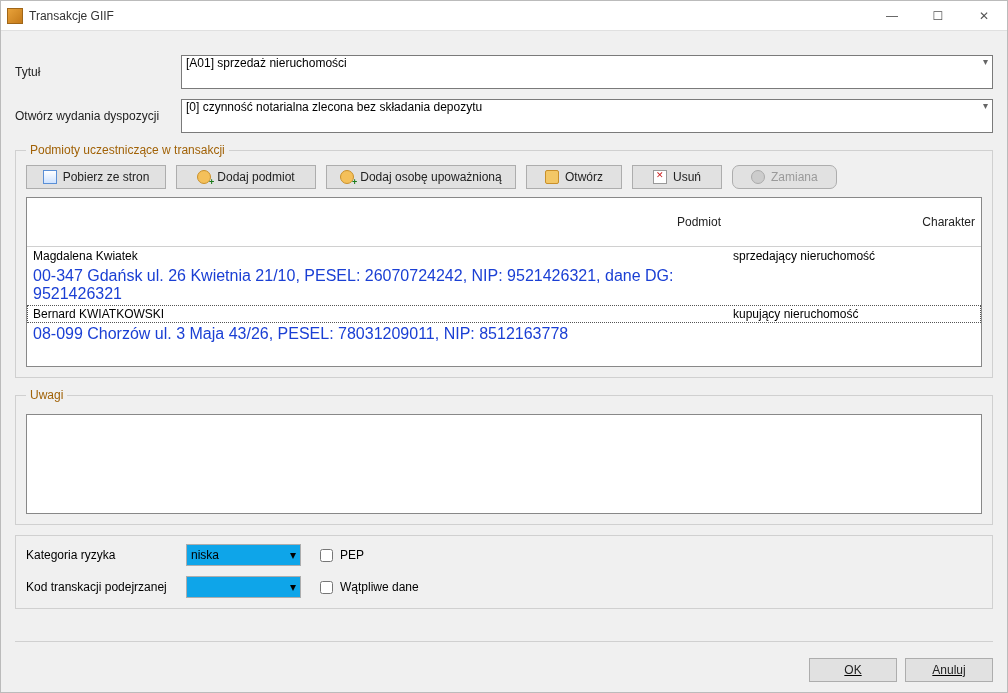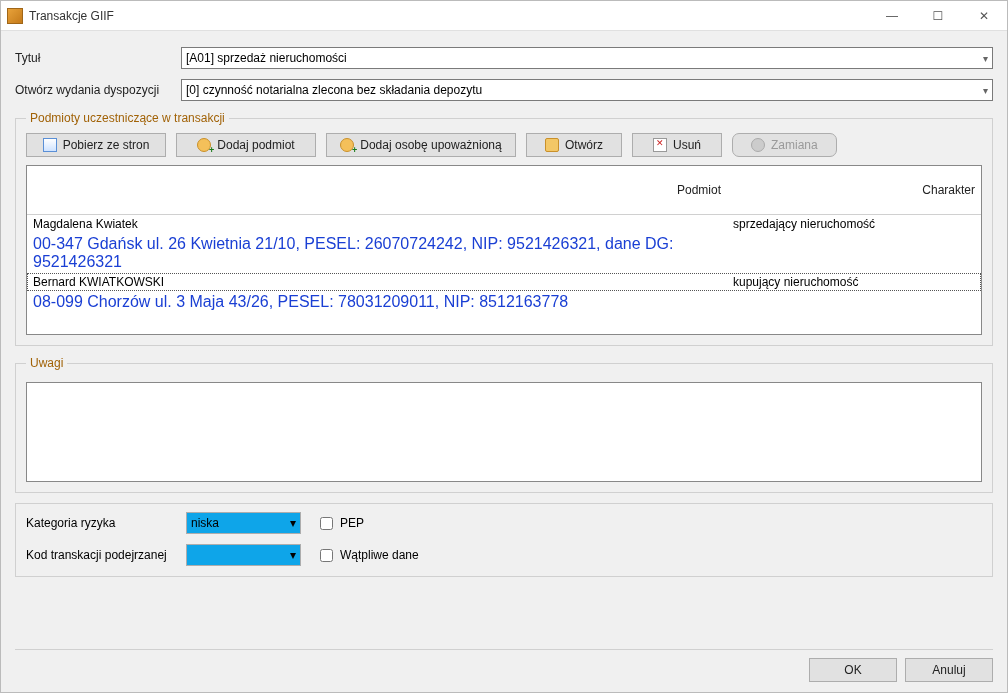--- a/index.html
+++ b/index.html
@@ -1,26 +1,26 @@
 <!DOCTYPE html>
 <html><head>
 <meta charset="utf-8">
 <style>
 * { box-sizing: border-box; font-family: "Segoe UI", Tahoma, sans-serif; font-size: 12px; }
 body { margin: 0; background: #fff; }
-.window { width: 1008px; height: 693px; border: 1px solid #bbb; background: #f0f0f0; display: flex; flex-direction: column; }
+.window { width: 1008px; height: 693px; border: 1px solid #bbb; background: #f0f0f0; display: flex; flex-direction: column; gap: 8px; }
 .titlebar { height: 30px; background: #fff; display: flex; align-items: center; padding-left: 6px; border-bottom: 1px solid #e0e0e0; }
 .titlebar .icon { width:16px; height:16px; background: linear-gradient(135deg,#e8a23a,#c47a1a); border:1px solid #a06618; margin-right:6px; }
 .titlebar .title { flex:1; color:#333; }
 .winbtns { display:flex; }
 .winbtn { width:46px; height:30px; display:flex; align-items:center; justify-content:center; color:#555; }
 .content { flex:1; padding: 16px 14px 8px 14px; display:flex; flex-direction:column; gap:10px; overflow:hidden; }
 .row { display:flex; align-items:center; gap:6px; }
 .label-col { width: 160px; color:#222; }
-.combo { flex:1; height:22px; background:#fff; border:1px solid #7a7a7a; display:flex; align-items:center; padding:0 4px; justify-content:space-between; }
+.combo { flex:1; height:34px; background:#fff; border:1px solid #7a7a7a; display:flex; align-items:flex-start; padding:0 4px; justify-content:space-between; }
 .combo .chev { color:#666; font-size:10px; }
 fieldset.group { border:1px solid #d0d0d0; padding:8px 10px 10px 10px; margin:0; }
 fieldset.group > legend { padding:0 4px; color:#a16207; }
 .btnrow { display:flex; gap:10px; margin-bottom:8px; flex-wrap:wrap; }
 .btn { height:24px; min-width:140px; background:#e1e1e1; border:1px solid #adadad; display:flex; align-items:center; justify-content:center; gap:6px; padding:0 10px; color:#222; }
 .btn.small { min-width:90px; padding:0 18px; }
 .btn.disabled { color:#9a9a9a;border-radius:7px; }
 .btn .ico { width:14px; height:14px; display:inline-block; }
 .ico-fetch { background:linear-gradient(#fff,#cfe3ff); border:1px solid #5a8fd6; }
 .ico-add { background:#f4c05a; border:1px solid #c9902a; border-radius:50%; position:relative; }
@@ -37,21 +37,21 @@
 .trow { display:flex; }
 .trow.sel { outline:1px dotted #555; outline-offset:-1px; }
 .trow .td { padding:2px 6px; }
 .name { color:#000; padding-left:12px; }
 .detail { color:#1a3fd4; padding-left:26px; font-size:16px; }
 .remarks-box { border:1px solid #888; background:#fff; height:100px; margin-top:4px; }
 .bottom-grid { display:grid; grid-template-columns: 160px 130px 180px; row-gap:10px; align-items:center; }
 .select { height:22px; background:#0ea5e9; border:1px solid #adadad; display:flex; align-items:center; justify-content:space-between; padding:0 4px; width:115px; }
 .chk { display:flex; align-items:center; gap:4px; }
 .chk input { width:13px; height:13px; }
-.footer { display:flex; justify-content:flex-end; gap:8px; padding:8px 14px 10px; }
+.footer { display:flex; justify-content:flex-end; gap:8px; padding:8px 14px 10px;text-decoration:underline; }
 .footer .btn { min-width:88px; }
 .sep { height:1px; background:#d0d0d0; margin: 0 14px; }
 </style>
 </head>
 <body>
 
 <div class="window">
   <div class="titlebar">
     <span class="icon"></span>
     <span class="title">Transakcje GIIF</span>

